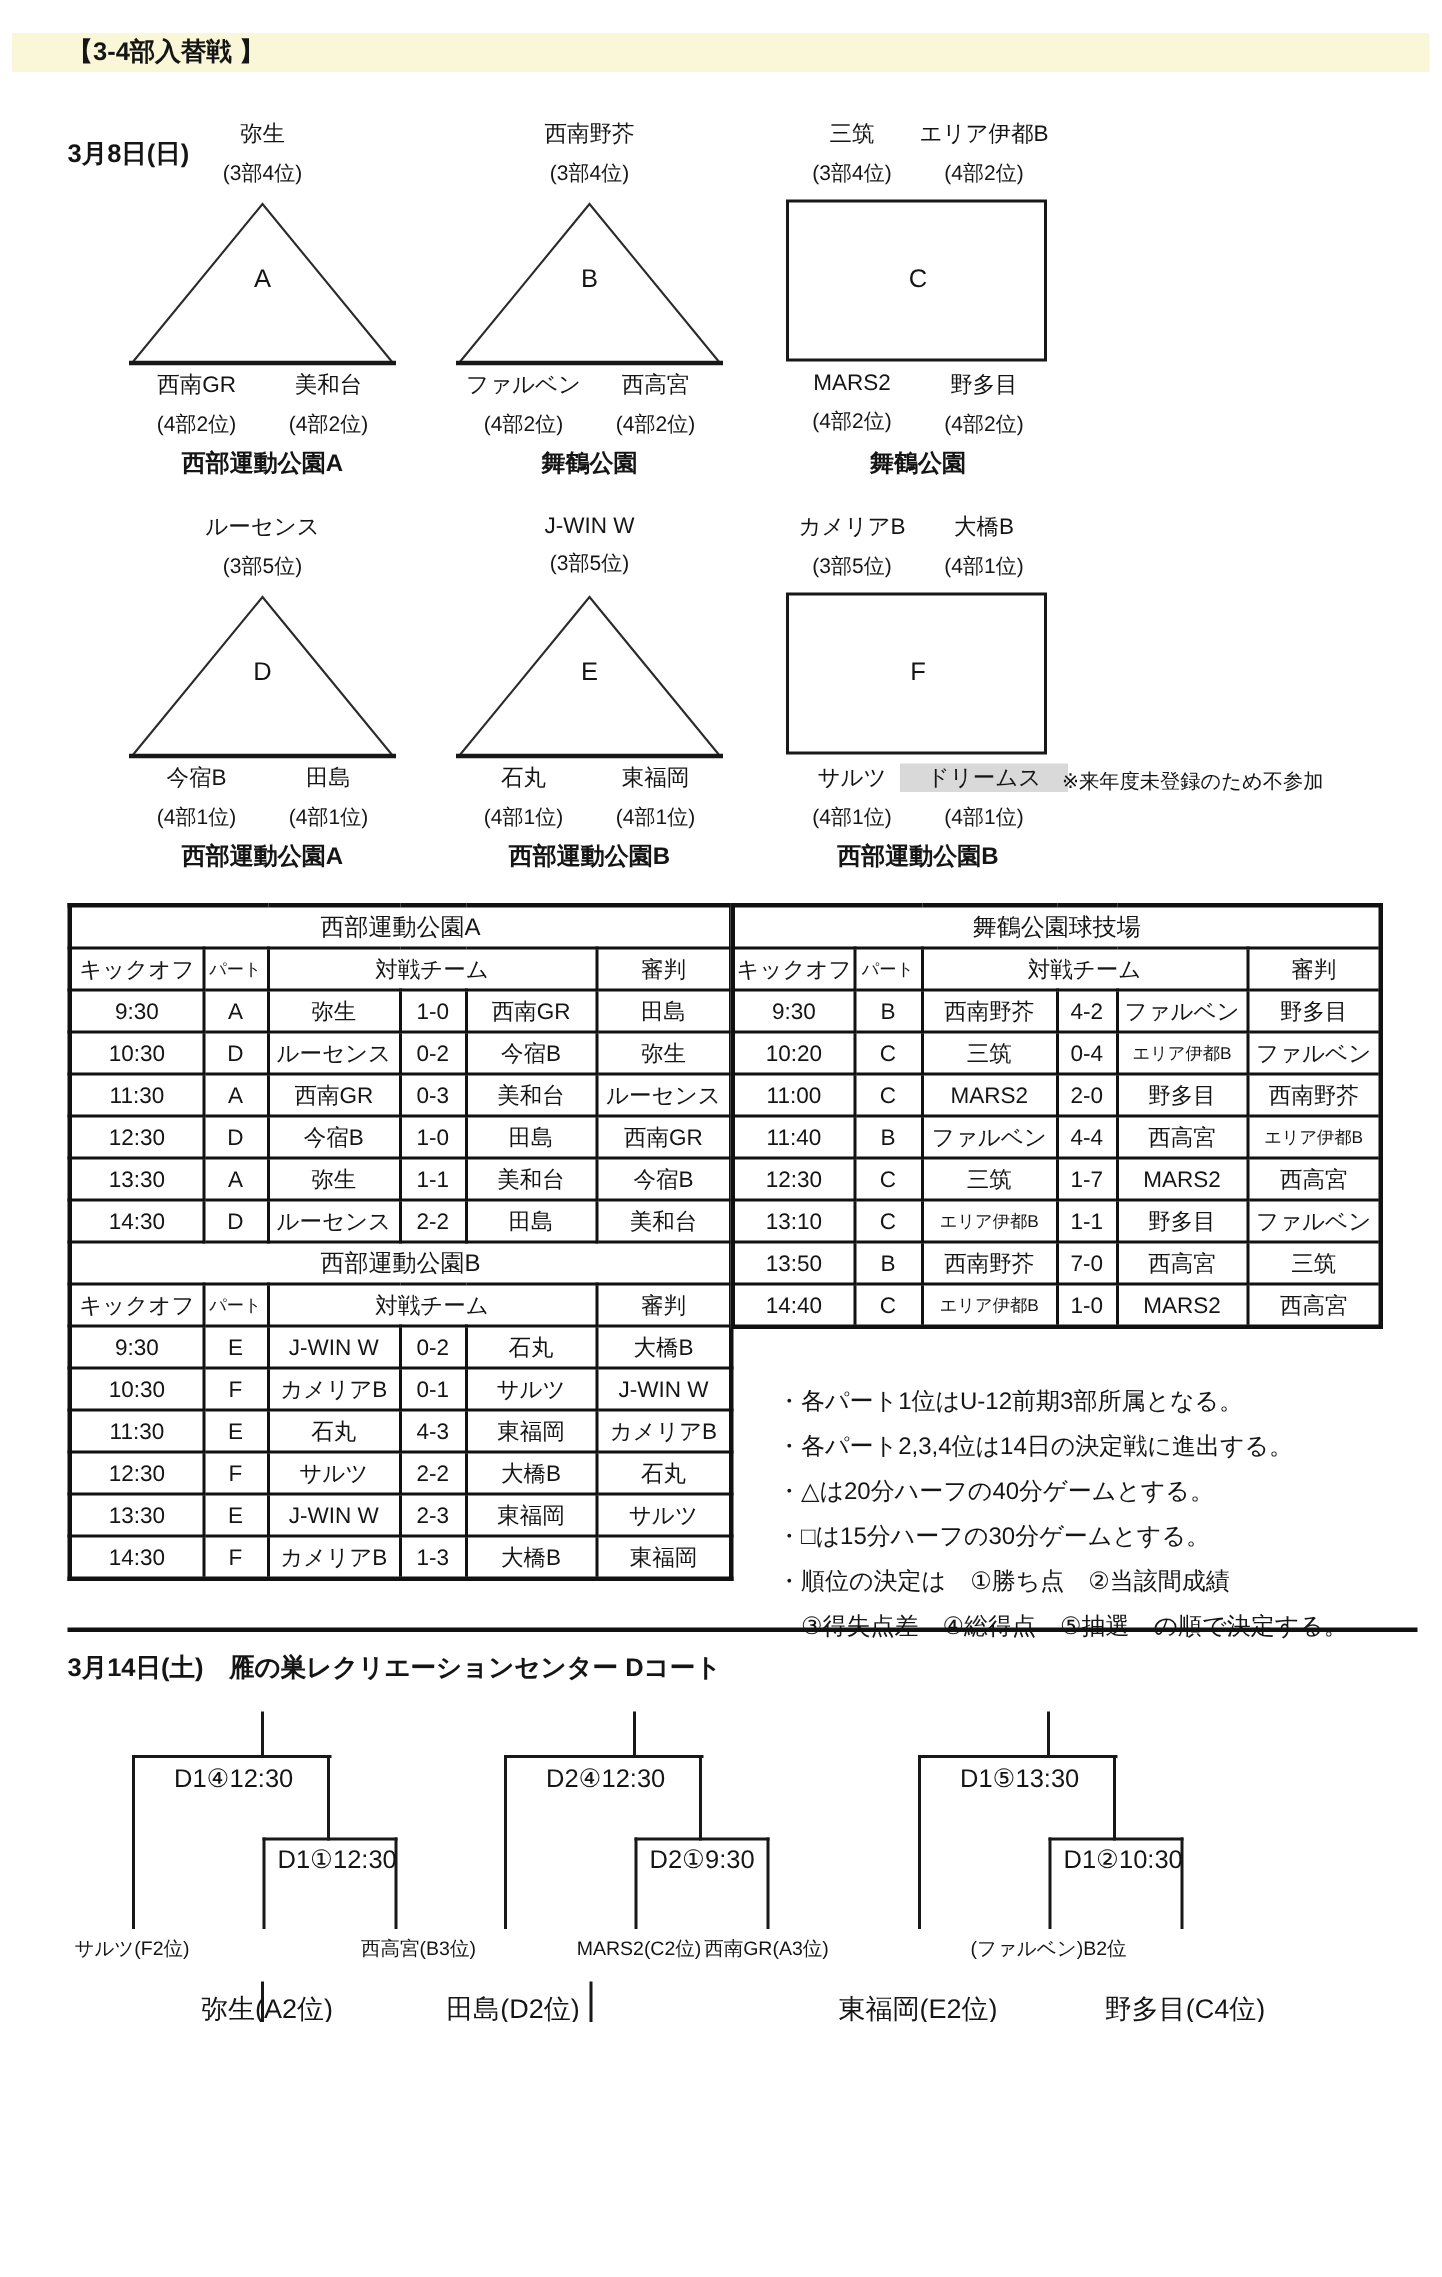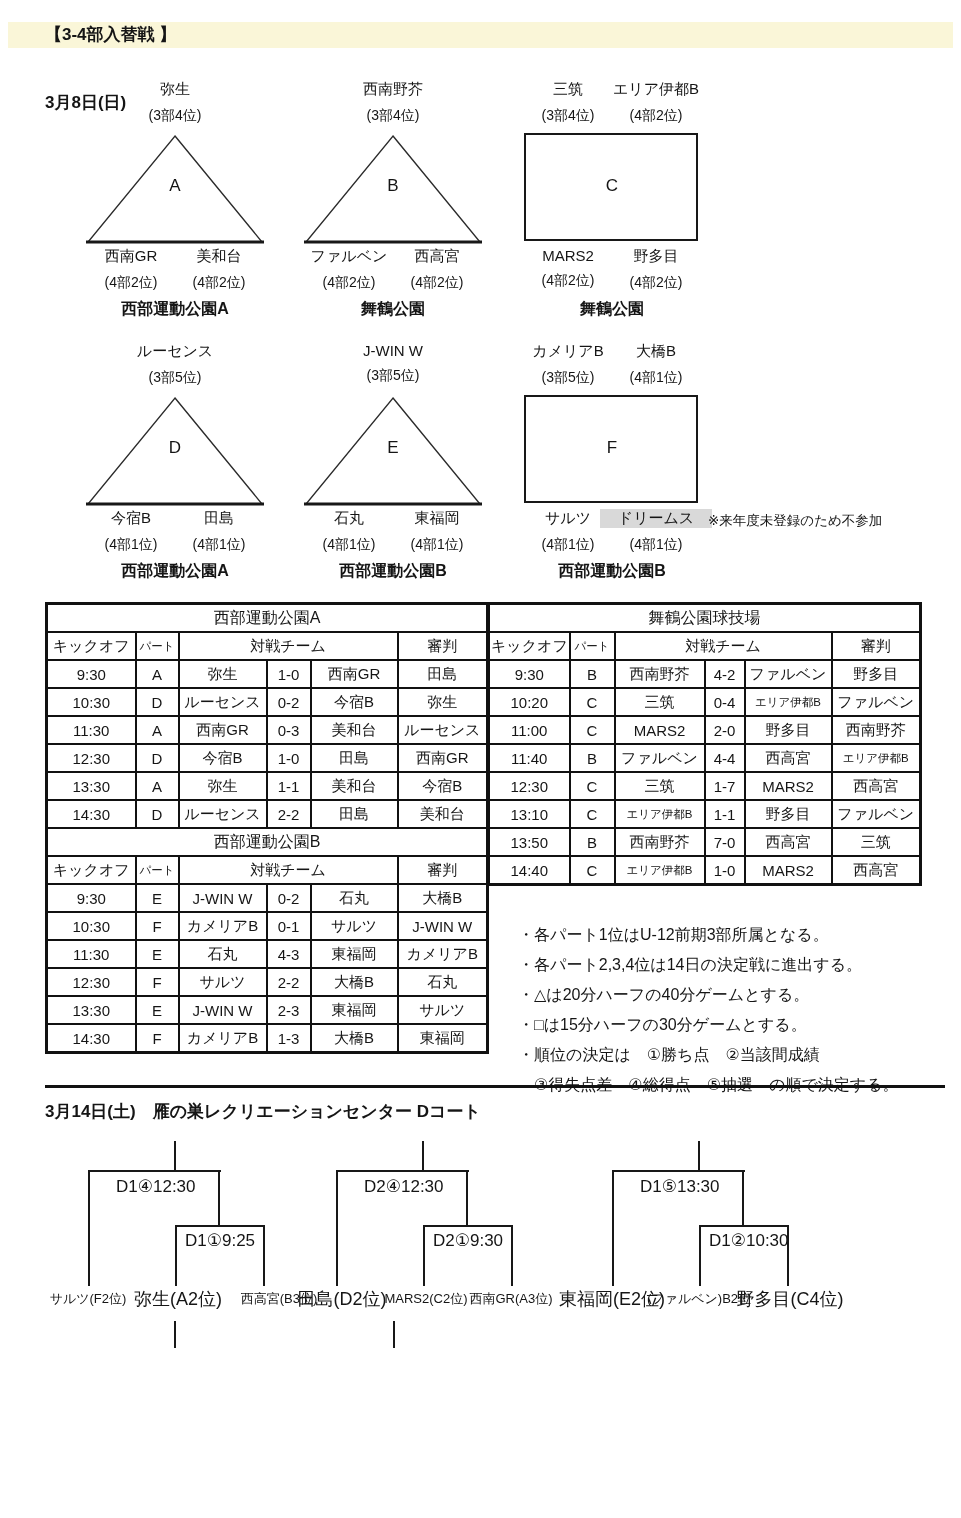--- a/index.html
+++ b/index.html
@@ -57,21 +57,21 @@
   .bkt2 .stub { left:43px; top:-29px; width:2px; height:29px; }
   .bkt2 .toph { left:0; top:0; width:90px; height:2px; }
   .bkt2 .t1v  { left:0; top:0; width:2px; height:106px; }
   .bkt2 .t2v  { left:88px; top:0; width:2px; height:106px; }
   .blabel { position:absolute; font-size:17px; white-space:nowrap; }
   .blabel.final { left:28px; top:6px; }
   .blabel.semi  { left:97px; top:60px; }
   .bkt2 .blabel.final { left:8px;font-style:italic; }
   
   .tlabel { position:absolute; transform:translateX(-50%); white-space:nowrap; }
-  .sz-s { font-size:13px; } .sz-m { font-size:15px; } .sz-l { font-size:18px; }
+  .sz-s { font-size:13px; } .sz-m { font-size:15px; } .sz-l { font-size:18px;margin-top:40px; }
   .tlabel.hl-gray { padding:3px 8px; }
 </style>
 </head>
 <body>
 
 <div id="page">
 
   <div id="title-band">
     <span>【3-4部入替戦 】</span>
   </div>
@@ -432,21 +432,21 @@
 
   <div class="bkt bkt3 b-row1" style="left:88px">
     <div class="ln stub"></div>
       <div class="ln toph"></div>
       <div class="ln t1v"></div>
       <div class="ln winv"></div>
     <div class="ln semih"></div>
       <div class="ln t2v"></div>
       <div class="ln t3v"></div>
     <div class="blabel final">D1④12:30</div>
-    <div class="blabel semi">D1①9:25</div>
+    <div class="blabel semi">D1①12:30</div>
   </div>
 
   <div class="bkt bkt3 b-row1" style="left:336px">
     <div class="ln stub"></div>
       <div class="ln toph"></div>
       <div class="ln t1v"></div>
       <div class="ln winv"></div>
     <div class="ln semih"></div>
       <div class="ln t2v"></div>
       <div class="ln t3v"></div>

